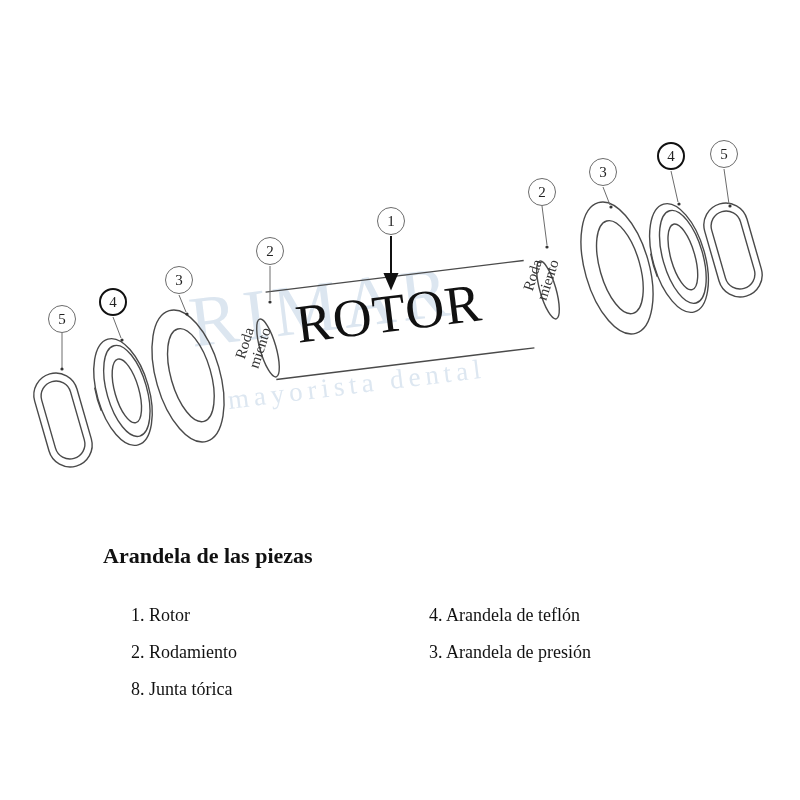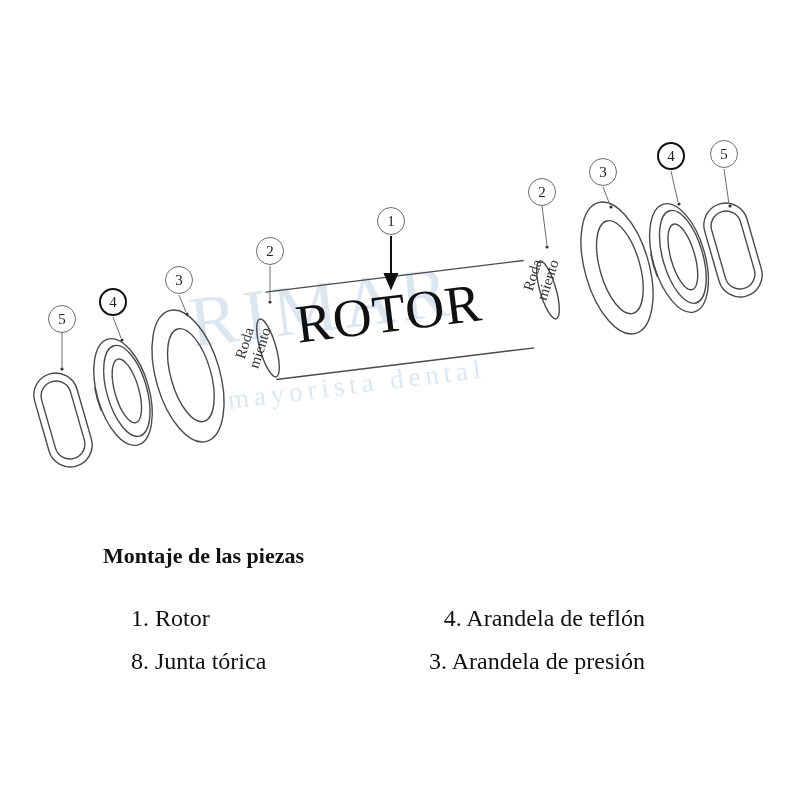--- a/index.html
+++ b/index.html
@@ -128,24 +128,24 @@
     position: absolute;
     left: 131px;
     top: 605px;
     width: 620px;
   }
   .legend-col {
     position: absolute;
     top: 0;
   }
   .legend-col.left { left: 0; }
-  .legend-col.right { left: 298px; text-align: right; }
+  .legend-col.right { left: 298px; }
   .legend-item {
     font-family: "Liberation Serif", serif;
-    font-size: 24px;
+    font-size: 18px;
     color: #111111;
     margin-bottom: 16px;
     white-space: nowrap;
   }
 </style>
 </head>
 <body>
 
 <div id="page">
 
@@ -247,25 +247,26 @@
   <div class="bubble" style="left:48px;  top:305px;">5</div>
   <div class="bubble thick" style="left:99px;  top:288px;">4</div>
   <div class="bubble" style="left:165px; top:266px;">3</div>
   <div class="bubble" style="left:256px; top:237px;">2</div>
   <div class="bubble" style="left:377px; top:207px;">1</div>
   <div class="bubble" style="left:528px; top:178px;">2</div>
   <div class="bubble" style="left:589px; top:158px;">3</div>
   <div class="bubble thick" style="left:657px; top:142px;">4</div>
   <div class="bubble" style="left:710px; top:140px;">5</div>
 
-  <div class="caption">Montaje de las piezas</div>
+  <div class="caption">Arandela de las piezas</div>
 
   <div class="legend">
     <div class="legend-col left">
       <div class="legend-item">1. Rotor</div>
+      <div class="legend-item">2. Rodamiento</div>
       <div class="legend-item">8. Junta tórica</div>
     </div>
     <div class="legend-col right">
       <div class="legend-item">4. Arandela de teflón</div>
       <div class="legend-item">3. Arandela de presión</div>
     </div>
   </div>
 
 </div>
 

